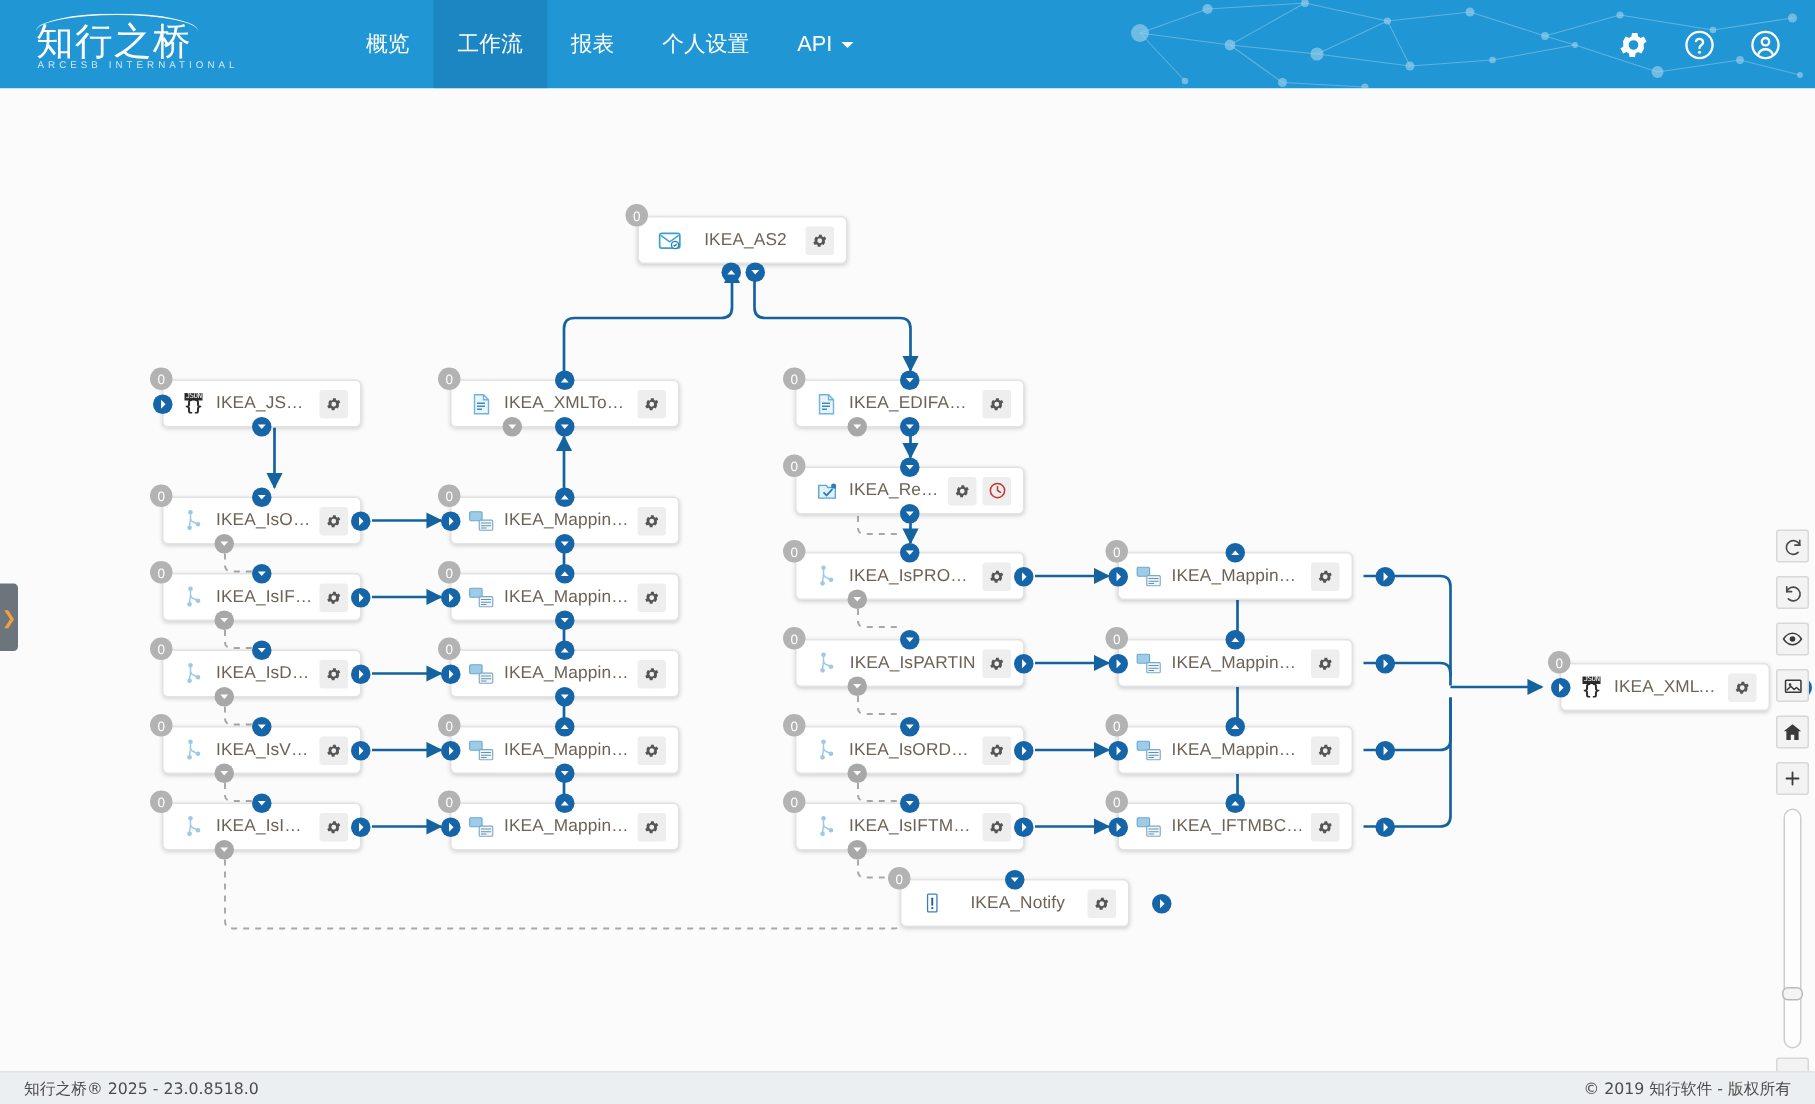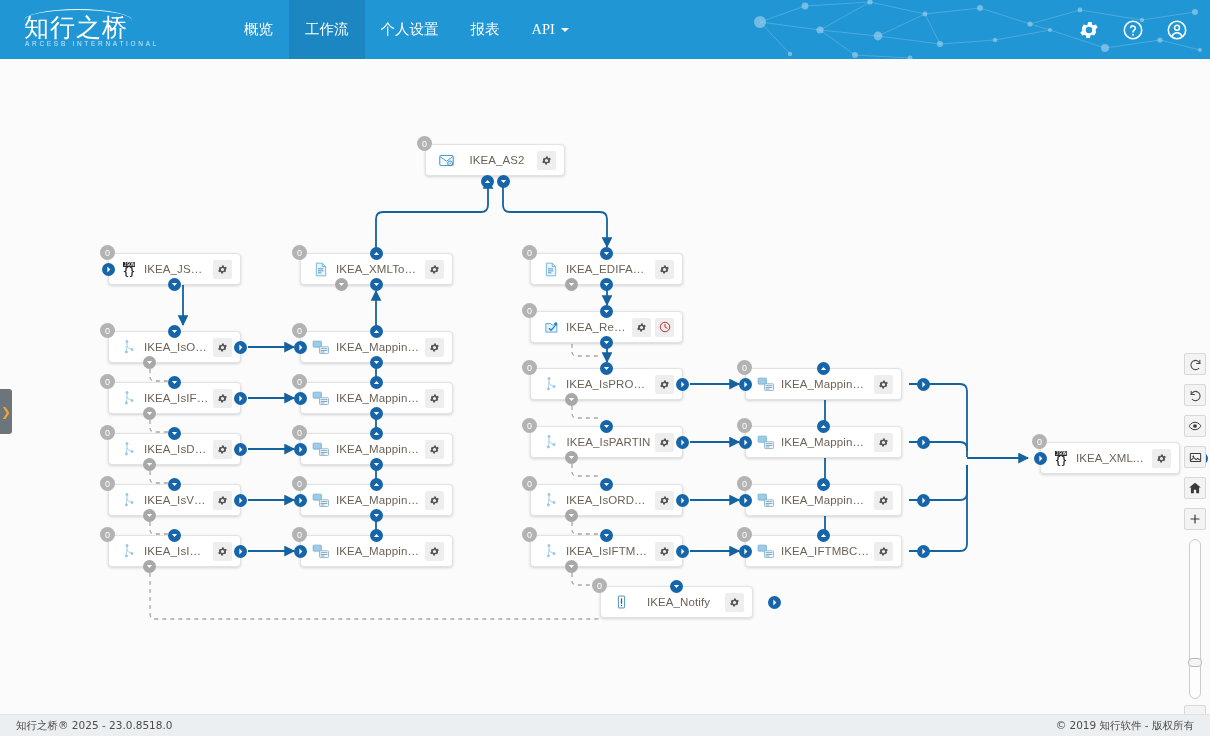--- a/index.html
+++ b/index.html
@@ -32,21 +32,21 @@
   }
   .logo-en {
     position: absolute; left: 7px; top: 31px;
     font-size: 6.5px; color: #cde8f7; letter-spacing: 2.7px;
     white-space: nowrap; font-family: "Liberation Sans", sans-serif;
   }
   .nav { position: absolute; left: 228px; top: 0; height: 59px; display: flex; align-items: stretch; }
   .nav-item {
     display: flex; align-items: center; padding: 0 16px;
     color: #ffffff; font-size: 14.5px; cursor: pointer;
-    font-family: Liberation Serif, serif;
+    font-family: Liberation Sans, sans-serif;
     white-space: nowrap;
   }
   .nav-item.active { background: #1b86c2; justify-content: flex-end; }
   .nav-caret {
     display: inline-block; margin-left: 6px;
     border-left: 4px solid transparent; border-right: 4px solid transparent;
     border-top: 4.5px solid #ffffff;
   }
   .hdr-icons { position: absolute; right: 22px; top: 0; height: 59px; display: flex; align-items: center; gap: 22px; }
   .hdr-icon { width: 22px; height: 22px; cursor: pointer; color: #fff; }
@@ -206,24 +206,24 @@
   </div>
 
   <div class="nav">
     <div class="nav-item">
         <span>概览</span>
       </div>
     <div class="nav-item active">
         <span>工作流</span>
       </div>
     <div class="nav-item">
+        <span>报表</span>
+      </div>
+    <div class="nav-item">
         <span>个人设置</span>
-      </div>
-    <div class="nav-item">
-        <span>报表</span>
       </div>
     <div class="nav-item">
       <span>API</span>
       <i class="nav-caret"></i>
     </div>
   </div>
 
   <div class="hdr-icons">
     <div class="hdr-icon">
       <svg viewBox="0 0 24 24" fill="#ffffff">

